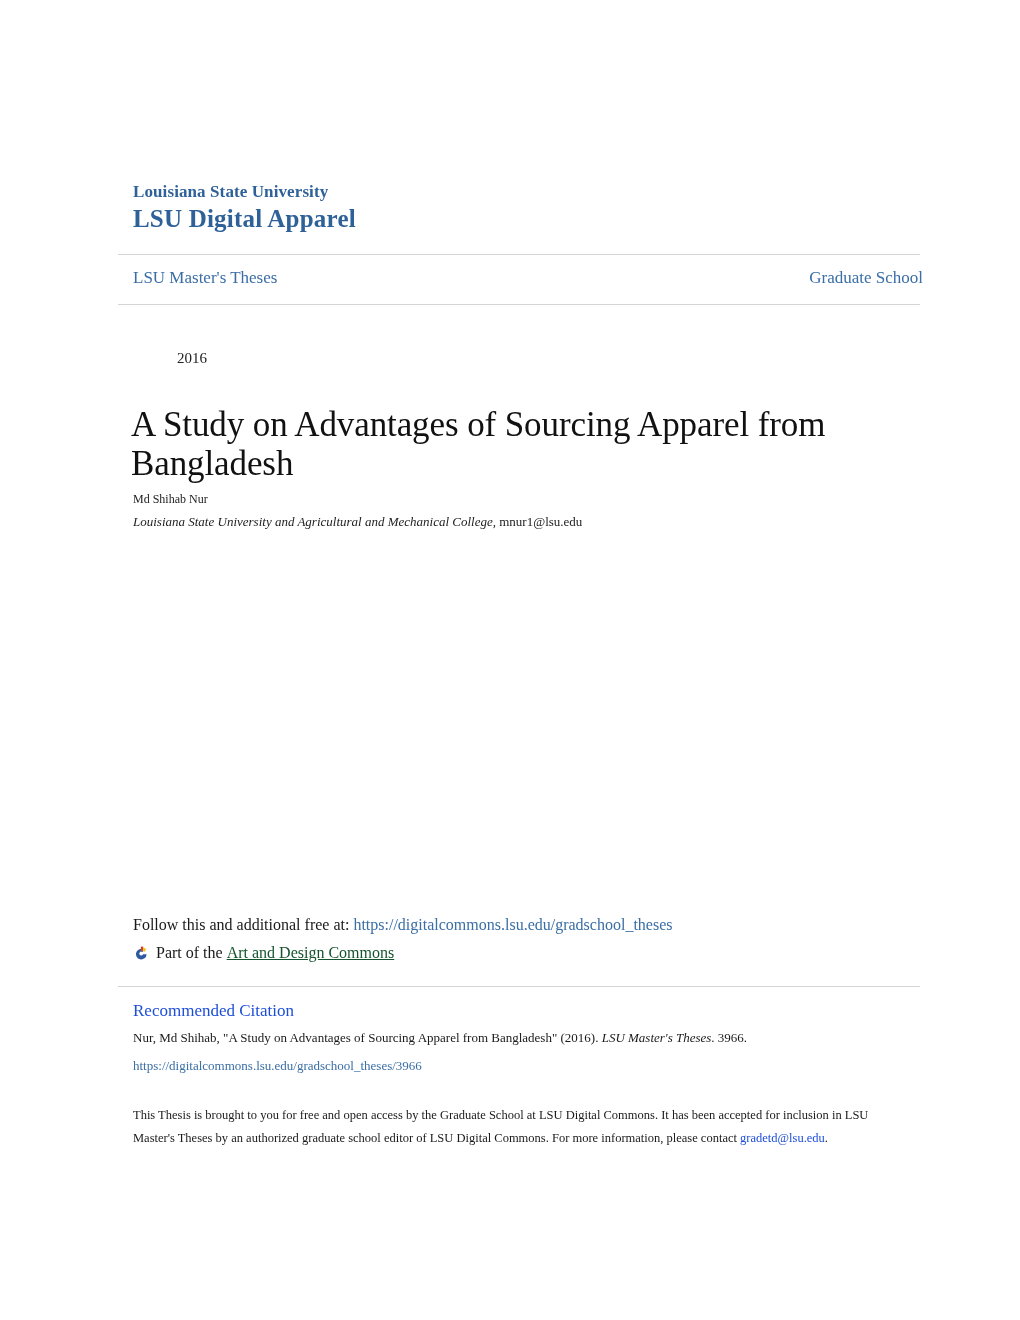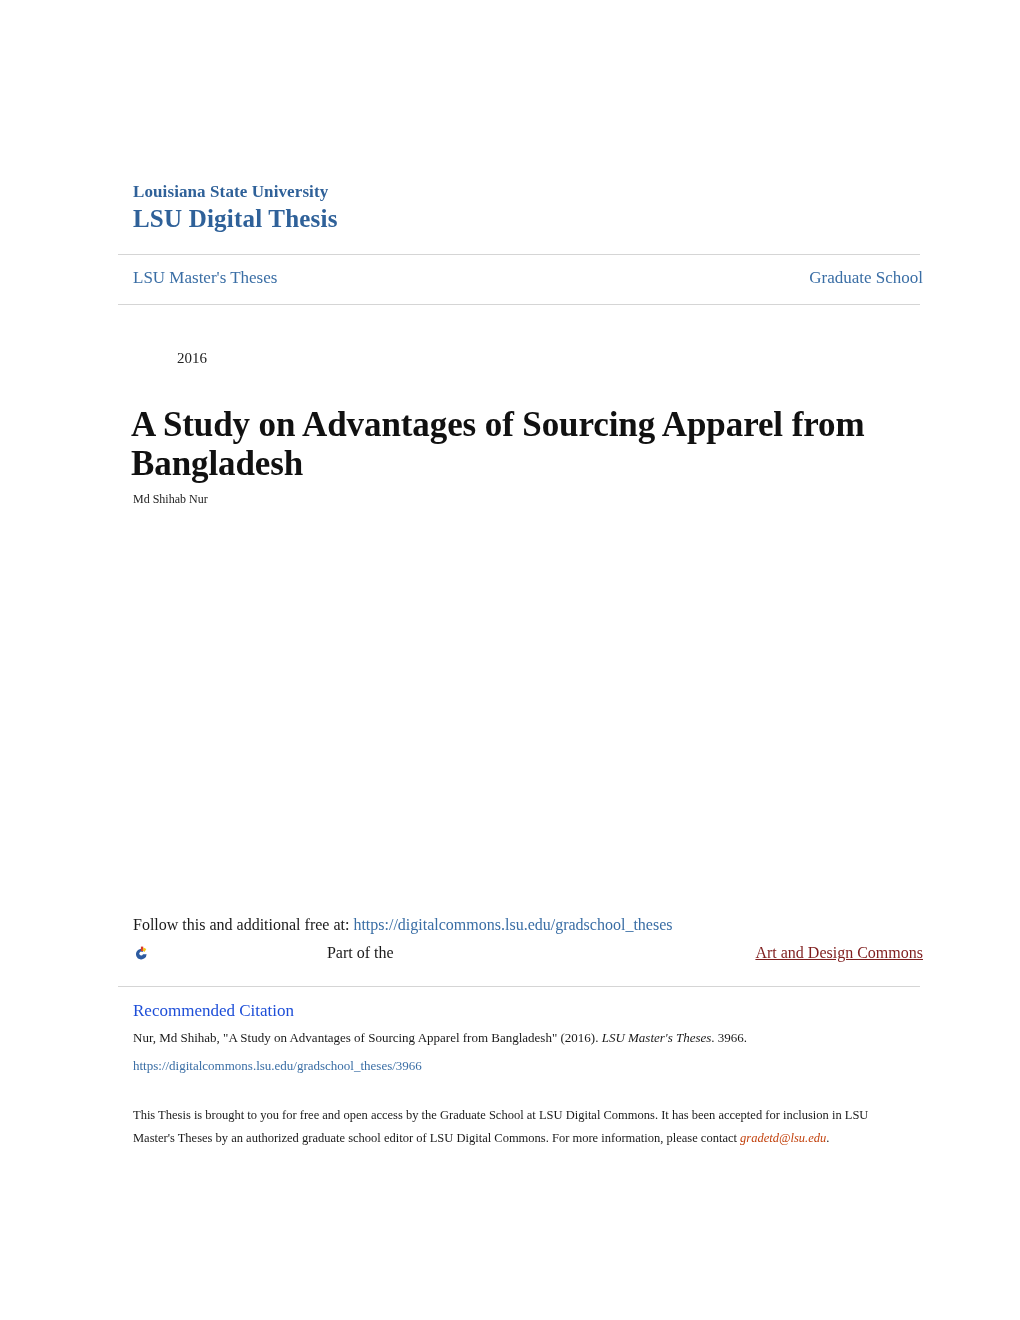--- a/index.html
+++ b/index.html
@@ -90,21 +90,21 @@
     margin-left: 44px;
   }
 
   
   .doc-title {
     position: absolute;
     left: 131px;
     top: 383px;
     width: 760px;
     font-size: 35px;
-    font-weight: bold;
+    font-weight: normal;
     line-height: 1.11;
     color: #111111;
     letter-spacing: -0.1px;
   }
 
   
   .author-name {
     position: absolute;
     left: 133px;
     top: 492px;
@@ -142,35 +142,33 @@
     text-decoration: none;
   }
   .part-of-line {
     font-size: 16px;
     color: #1a1a1a;
     line-height: 1.5;
     margin-top: 4px;
     white-space: nowrap;
     display: flex;
     align-items: center;
-    justify-content: space-between;
   }
   .dc-icon {
     display: inline-block;
     width: 17px;
     height: 17px;
     position: relative;
     margin-right: 6px;
     flex: 0 0 auto;
     top: 1px;
   }
   .subject-link {
-    color: #7f1d1d;
+    color: #14532d;
     text-decoration: underline;
-    margin-left: 16px;
   }
 
   
   .rec-heading {
     position: absolute;
     left: 133px;
     top: 1001px;
     font-size: 17px;
     color: #1d4ed8;
   }
@@ -195,48 +193,51 @@
   .footer {
     position: absolute;
     left: 133px;
     top: 1104px;
     width: 740px;
     font-size: 12.5px;
     line-height: 1.85;
     color: #1a1a1a;
   }
   .footer .mail-link {
-    color: #c2410c;
-    text-decoration: none;
-    font-style: italic;
+    color: #1d4ed8;
+    text-decoration: none;
   }
 </style>
 </head>
 <body>
 
 <div class="page">
 
   <div class="masthead">
     <div class="masthead-line1">Louisiana State University</div>
-    <div class="masthead-line2">LSU Digital Thesis</div>
+    <div class="masthead-line2">LSU Digital Apparel</div>
   </div>
 
   <div class="rule rule-nav-top"></div>
   <div class="rule rule-nav-bot"></div>
 
   <div class="navbar">
     <a class="nav-left" href="#">LSU Master's Theses</a>
     <a class="nav-right" href="#">Graduate School</a>
   </div>
 
   <div class="year">2016</div>
 
   <h1 class="doc-title">A Study on Advantages of Sourcing Apparel from Bangladesh</h1>
 
   <div class="author-name">Md Shihab Nur</div>
+  <div class="author-affil">
+    <span>Louisiana State University and Agricultural and Mechanical College,</span>
+    <span class="email">mnur1@lsu.edu</span>
+  </div>
 
   <div class="follow-block">
     <div class="follow-line">
       <span>Follow this and additional free at:</span>
       <a class="url-link" href="#">https://digitalcommons.lsu.edu/gradschool_theses</a>
     </div>
     <div class="part-of-line">
       <span class="dc-icon">
         <svg width="17" height="17" viewBox="0 0 17 17" xmlns="http://www.w3.org/2000/svg">
           <path d="M11.6 4.0 A5.3 5.3 0 1 0 13.6 8.3 L10.0 8.3 A1.9 1.9 0 1 1 9.3 6.0 Z" fill="#2d5ba0"></path>

